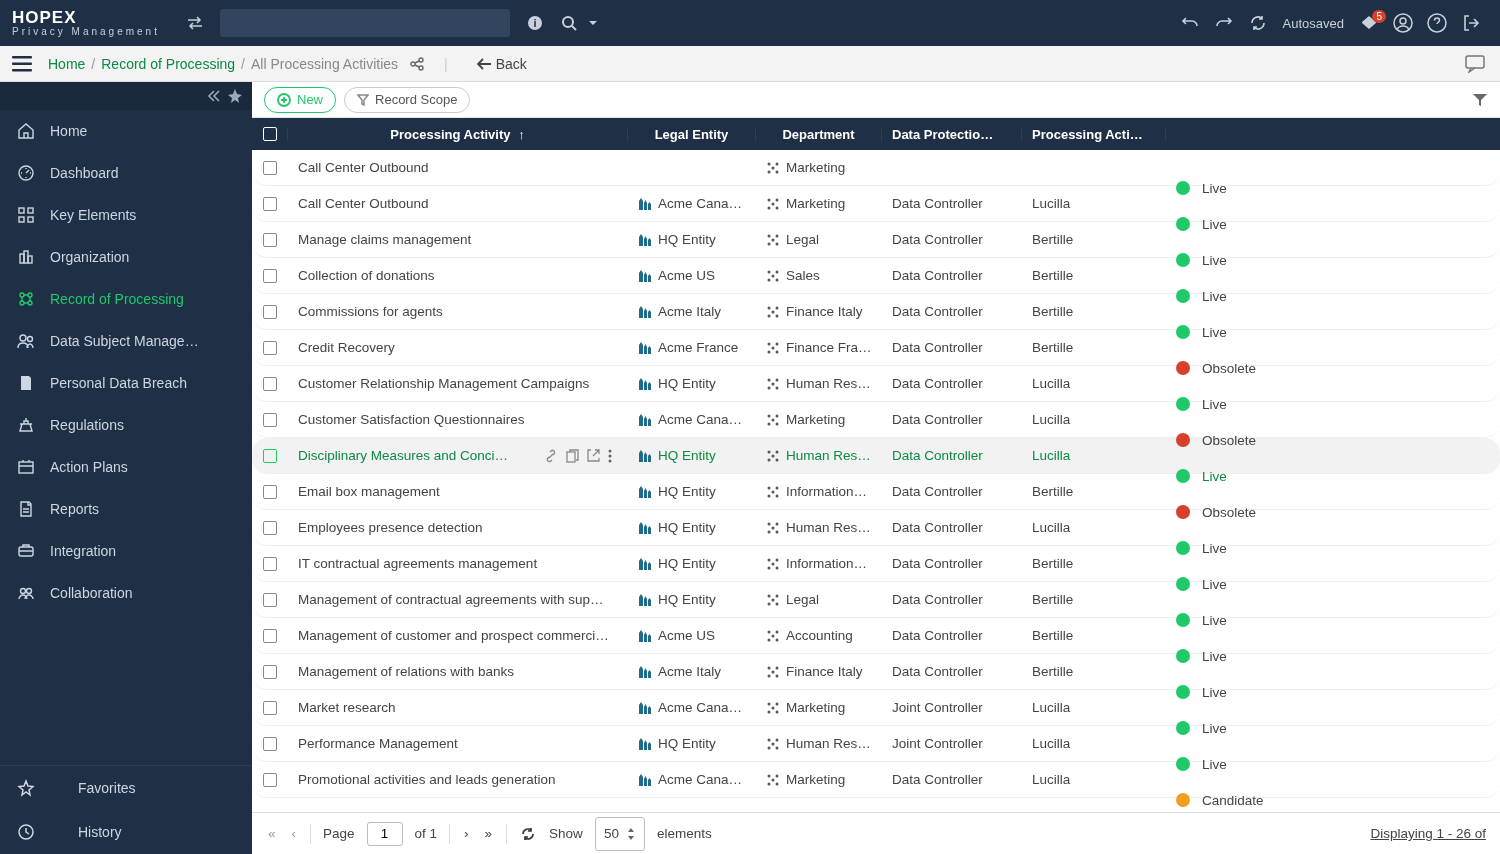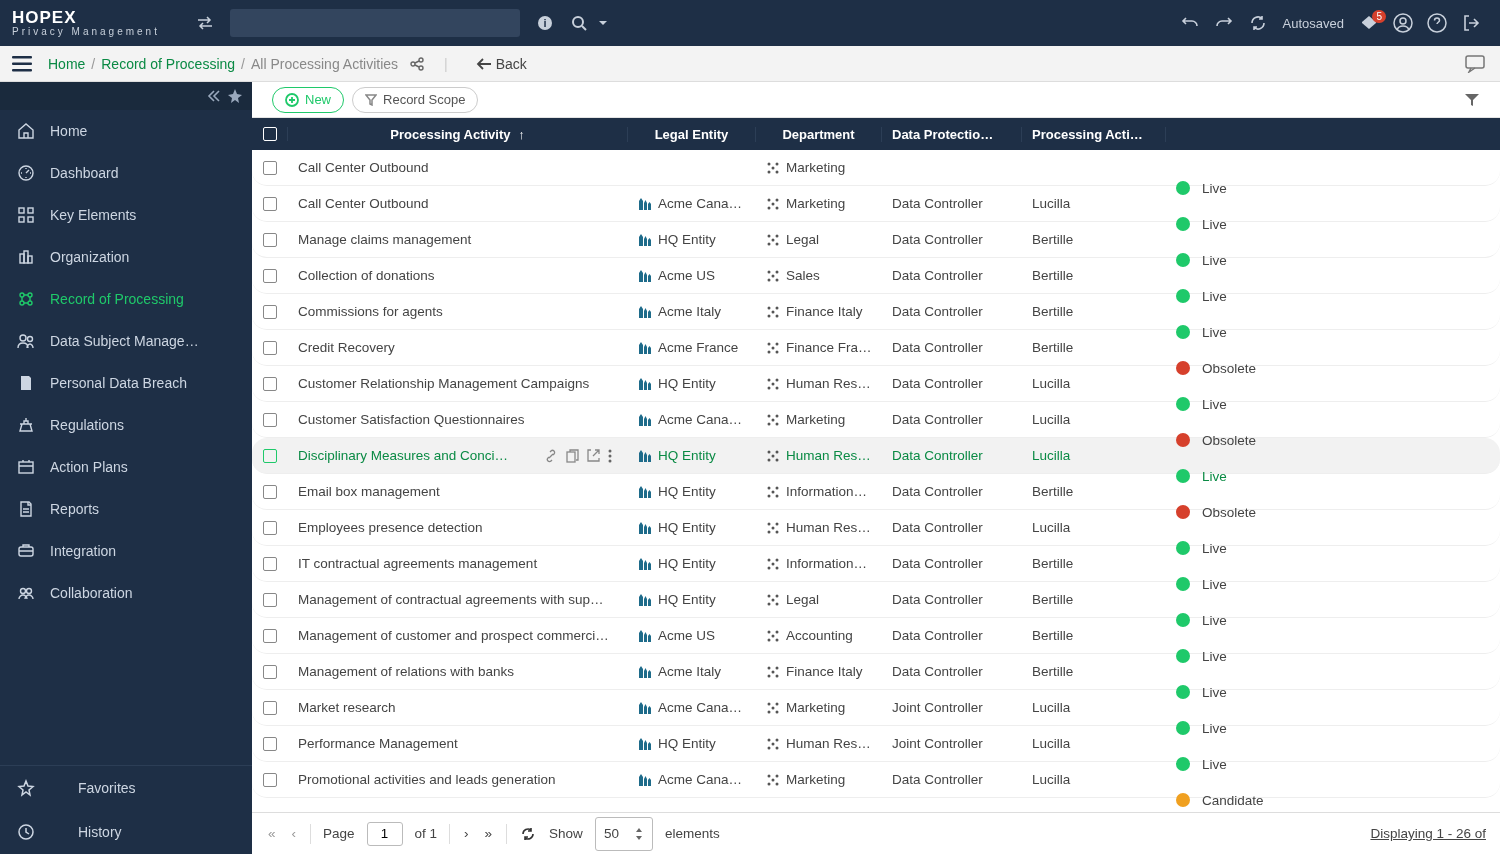--- a/index.html
+++ b/index.html
@@ -1,20 +1,20 @@
 <!DOCTYPE html>
 <html><head>
 <meta charset="utf-8">
 <style>
 * { box-sizing: border-box; margin: 0; padding: 0; font-family: -apple-system, BlinkMacSystemFont, "Segoe UI", Arial, sans-serif; }
 body { width: 1500px; height: 854px; overflow: hidden; background: #fff; }
 
 
 .topbar { height: 46px; background: #1e2f46; color: #fff; display: flex; align-items: center; padding: 0 12px; }
-.brand { display: flex; flex-direction: column; line-height: 1.05; margin-right: 28px; }
+.brand { display: flex; flex-direction: column; line-height: 1.05; margin-right: 18px; }
 .brand-main { font-weight: 700; font-size: 17px; letter-spacing: 1px; }
 .brand-sub { font-size: 10px; letter-spacing: 3px; color: #c8d0db; }
 .tb-icon { width: 22px; height: 22px; display: flex; align-items: center; justify-content: center; margin: 0 6px; cursor: pointer; color: #c8d0db; }
 .search-box { width: 290px; height: 28px; background: #33455e; border-radius: 3px; margin: 0 8px; }
 .tb-spacer { flex: 1; }
 .autosaved { color: #c8d0db; font-size: 13px; margin: 0 8px; }
 .notif-badge { position: relative; }
 .notif-count { position: absolute; top: -2px; right: -6px; background: #d6402c; color: #fff; border-radius: 8px; font-size: 10px; padding: 0 4px; line-height: 13px; }
 
 
@@ -33,21 +33,21 @@
 .sb-collapse { height: 28px; display:flex; align-items:center; justify-content:flex-end; padding-right:10px; color:#9aa9bd; background:#1a2a3d; }
 .sb-collapse svg{margin-left:6px;}
 .sb-item { display: flex; align-items: center; height: 42px; padding: 0 16px; cursor: pointer; gap: 14px; }
 .sb-item.active { color: #1fc96a; }
 .sb-item .icon { width: 20px; display:flex; justify-content:center; }
 .sb-bottom { margin-top: auto; border-top:1px solid #2c3e56;}
 .sb-bottom .sb-item{height:44px;gap:42px;}
 
 
 .content { flex: 1; display: flex; flex-direction: column; background:#fff; }
-.toolbar { height: 36px; display: flex; align-items: center; padding: 0 20px; gap:8px; border-bottom:1px solid #e4e4e4;text-align:center; }
+.toolbar { height: 36px; display: flex; align-items: center; padding: 0 12px; gap:8px; border-bottom:1px solid #e4e4e4;text-align:center; }
 .btn-pill { display:flex; align-items:center; border:1px solid #ccc; border-radius:16px; height:26px; padding:0 12px; font-size:13px; color:#555; cursor:pointer; background:#fff; gap:6px;}
 .btn-pill.new { border-color:#1fc96a; color:#1fc96a; }
 .filter-right { margin-left:auto; color:#666; cursor:pointer; }
 
 
 .thead { display:flex; background:#1e2f46; color:#fff; height:32px; align-items:center; font-size:13px; font-weight:600; }
 .th-check{width:36px; display:flex; justify-content:center; border-right:1px solid #2c3e56;}
 .th{padding:0 10px; border-right:1px solid #2c3e56; overflow:hidden; text-overflow:ellipsis; white-space:nowrap;}
 .c-activity{flex:0 0 340px; text-align:center;}
 .c-entity{flex:0 0 128px; text-align:center;}
@@ -71,21 +71,21 @@
 .st-live{background:#1fc96a;}
 .st-obs{background:#d6402c;}
 .st-cand{background:#f0a020;}
 
 
 .pager{height:42px; border-top:1px solid #ddd; display:flex; align-items:center; padding:0 14px; font-size:13.5px; color:#444; gap:12px;}
 .pg-icon{color:#999; cursor:pointer; padding:0 2px;}
 .pg-input{width:36px; height:24px; text-align:center; border:1px solid #bbb; border-radius:3px;}
 .pg-sep{width:1px; height:20px; background:#ddd;}
 .pg-right{margin-left:auto;text-decoration:underline;}
-.pg-sel{border:1px solid #bbb; border-radius:3px; height:24px; padding:16px 8px; display:flex; align-items:center; gap:15px;}
+.pg-sel{border:1px solid #bbb; border-radius:3px; height:24px; padding:16px 8px; display:flex; align-items:center; gap:7px;}
 
 svg{display:block;}
 </style>
 </head>
 <body>
 
 <div class="topbar">
   <div class="brand">
     <span class="brand-main">HOPEX</span>
     <span class="brand-sub">Privacy Management</span>

